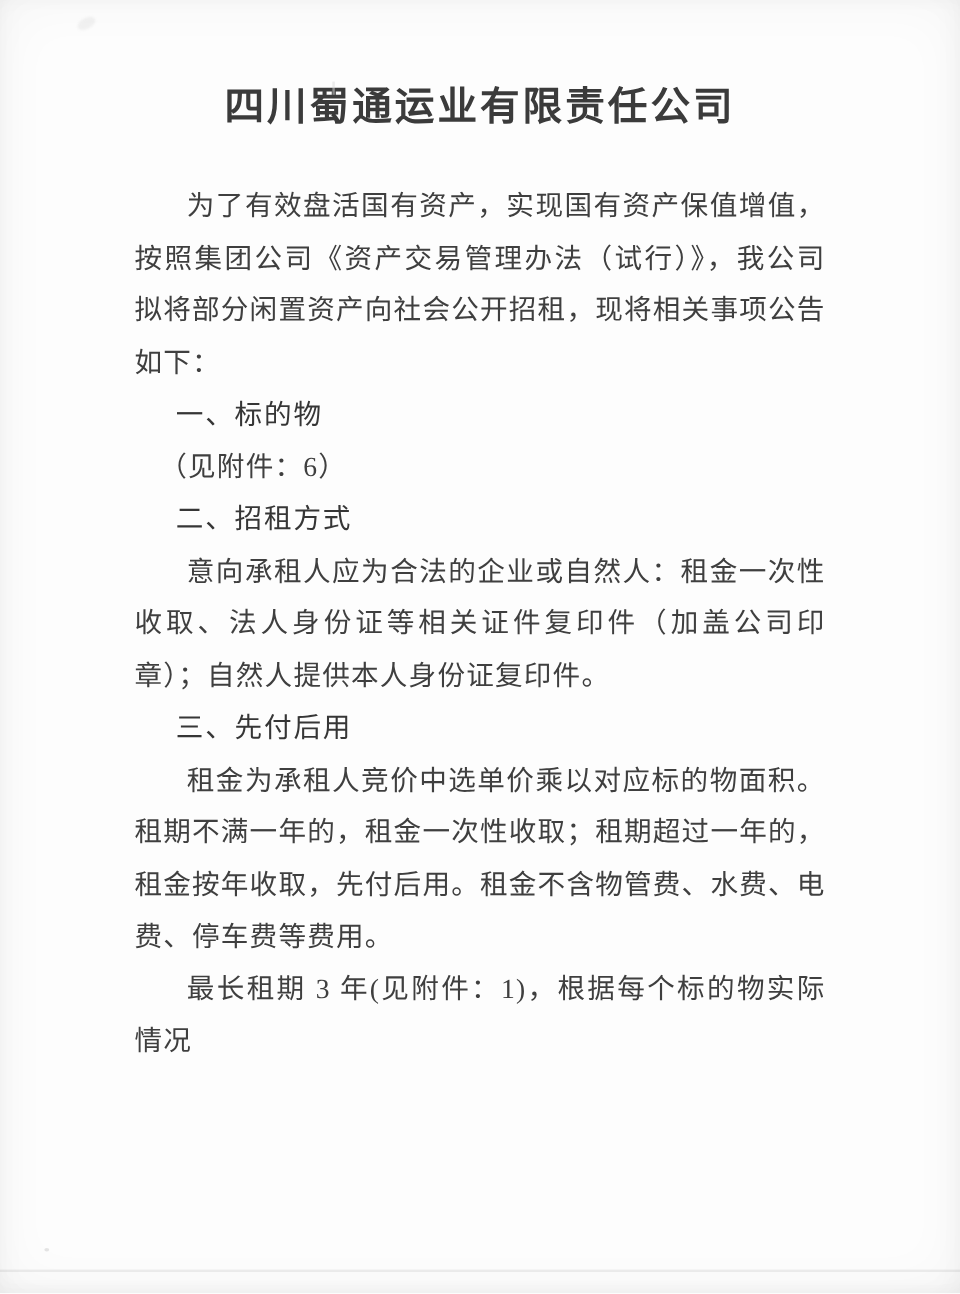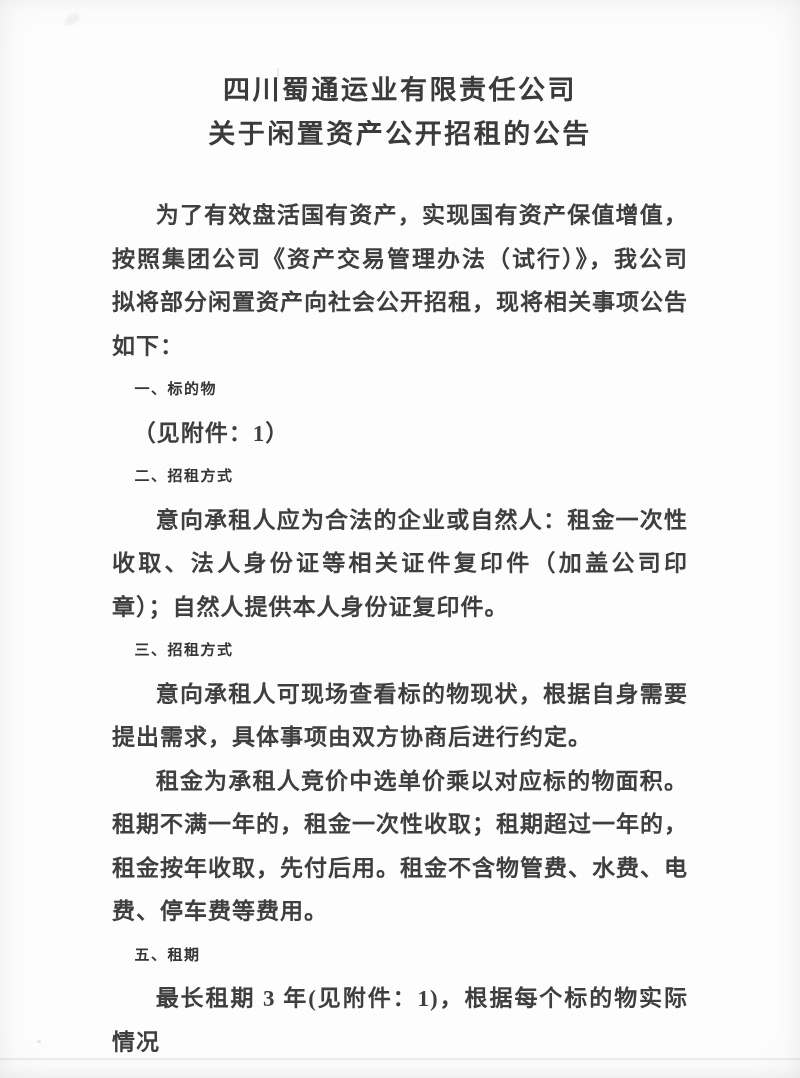--- a/index.html
+++ b/index.html
@@ -58,80 +58,77 @@
     position:absolute;left:37px;top:1040px;width:4px;height:3px;
     background:#cfcfcf;border-radius:50%;opacity:.55;
   }
 
   .doc-title{
     padding-top:68px;
     text-align:center;
     color:var(--text-color);
   }
   .title-line{
-    font-size:27px;
+    font-size:33px;
     line-height:44px;
     letter-spacing:2.5px;
     font-weight:600;
     color:#3b3b3b;
   }
 
   .content{
     margin:38px 112px 0 112px;
     width:576px;
     font-size:23px;
     line-height:43.5px;
     letter-spacing:1px;
     color:var(--text-color);
     text-align:justify;
   }
   .content p, .content h2{
     margin:0;padding:0;
-    font-weight:bold;
+    font-weight:normal;
   }
   .para{
     text-indent:1.9em;
   }
   .heading{
-    font-size:15px;
+    font-size:23px;
     font-weight:bold;
     color:var(--heading-color);
     text-indent:1.5em;
     letter-spacing:1.5px;
   }
   .note{
     text-indent:0.9em;
   }
 </style>
 </head>
 <body>
 
 <div class="stage">
 
   <div class="doc-title">
     <div class="title-line">四川蜀通运业有限责任公司</div>
-    <div class="title-line">关于闲置资产公开招租的公告</div>
   </div>
 
   <div class="content">
 
     <p class="para">为了有效盘活国有资产，实现国有资产保值增值，按照集团公司《资产交易管理办法（试行）》，我公司拟将部分闲置资产向社会公开招租，现将相关事项公告如下：</p>
 
     <h2 class="heading">一、标的物</h2>
-    <p class="note">（见附件：1）</p>
+    <p class="note">（见附件：6）</p>
 
     <h2 class="heading">二、招租方式</h2>
     <p class="para">意向承租人应为合法的企业或自然人：租金一次性收取、法人身份证等相关证件复印件（加盖公司印章）；自然人提供本人身份证复印件。</p>
 
-    <h2 class="heading">三、招租方式</h2>
-    <p class="para">意向承租人可现场查看标的物现状，根据自身需要提出需求，具体事项由双方协商后进行约定。</p>
+    <h2 class="heading">三、先付后用</h2>
 
     <p class="para">租金为承租人竞价中选单价乘以对应标的物面积。租期不满一年的，租金一次性收取；租期超过一年的，租金按年收取，先付后用。租金不含物管费、水费、电费、停车费等费用。</p>
 
-    <h2 class="heading">五、租期</h2>
     <p class="para">最长租期 3 年(见附件：1)，根据每个标的物实际情况</p>
 
   </div>
 
   <div class="smudge"></div>
   <div class="scratch"></div>
   <div class="speck"></div>
   <div class="below-edge"></div>
   <div class="scan-edge-bottom"></div>
   <div class="scan-overlay"></div>

